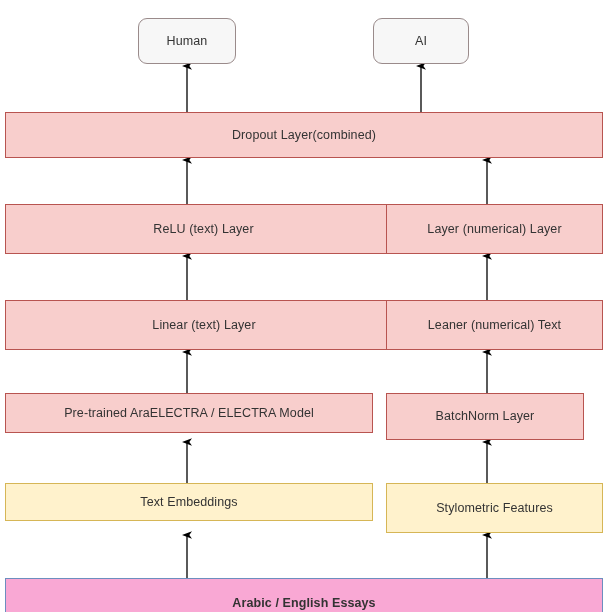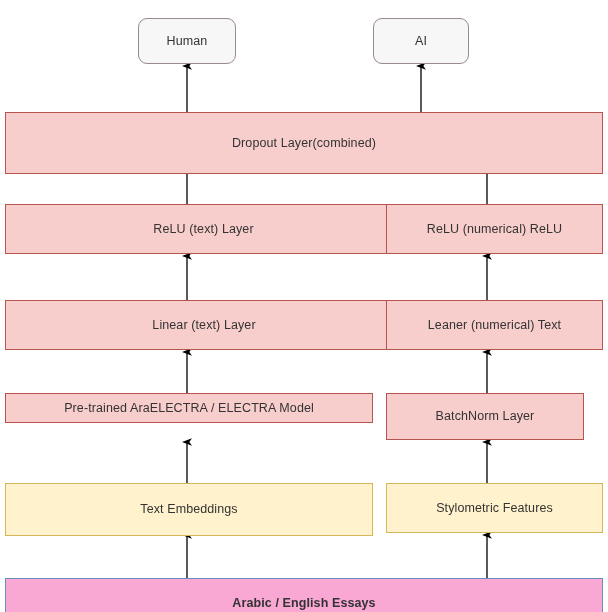--- a/index.html
+++ b/index.html
@@ -92,42 +92,42 @@
         <line x1="487" y1="562" x2="487" y2="519" stroke="#000000" stroke-width="1.3" marker-end="url(#arrowhead)"></line>
       </g>
   </svg>
   <div id="node-group">
       <div class="node terminal" style="left: 138px; top: 2px; width: 98px; height: 46px;">
         <span class="node-label">Human</span>
       </div>
       <div class="node terminal" style="left: 373px; top: 2px; width: 96px; height: 46px;">
         <span class="node-label">AI</span>
       </div>
-      <div class="node pink" style="left: 5px; top: 96px; width: 598px; height: 62px;">
+      <div class="node pink" style="left: 5px; top: 96px; width: 598px; height: 46px;">
         <span class="node-label">Dropout Layer(combined)</span>
       </div>
       <div class="node pink" style="left: 5px; top: 188px; width: 397px; height: 50px;">
         <span class="node-label">ReLU (text) Layer</span>
       </div>
       <div class="node pink" style="left: 386px; top: 188px; width: 217px; height: 50px;">
-        <span class="node-label">ReLU (numerical) ReLU</span>
+        <span class="node-label">Layer (numerical) Layer</span>
       </div>
       <div class="node pink" style="left: 5px; top: 284px; width: 398px; height: 50px;">
         <span class="node-label">Linear (text) Layer</span>
       </div>
       <div class="node pink" style="left: 386px; top: 284px; width: 217px; height: 50px;">
         <span class="node-label">Leaner (numerical) Text</span>
       </div>
-      <div class="node pink" style="left: 5px; top: 377px; width: 368px; height: 30px;">
+      <div class="node pink" style="left: 5px; top: 377px; width: 368px; height: 40px;">
         <span class="node-label">Pre-trained AraELECTRA / ELECTRA Model</span>
       </div>
       <div class="node pink" style="left: 386px; top: 377px; width: 198px; height: 47px;">
         <span class="node-label">BatchNorm Layer</span>
       </div>
-      <div class="node yellow" style="left: 5px; top: 467px; width: 368px; height: 53px;">
+      <div class="node yellow" style="left: 5px; top: 467px; width: 368px; height: 38px;">
         <span class="node-label">Text Embeddings</span>
       </div>
       <div class="node yellow" style="left: 386px; top: 467px; width: 217px; height: 50px;">
         <span class="node-label">Stylometric Features</span>
       </div>
       <div class="node blue" style="left: 5px; top: 562px; width: 598px; height: 50px;">
         <span class="node-label">Arabic / English Essays</span>
       </div>
     </div>
 </div>

